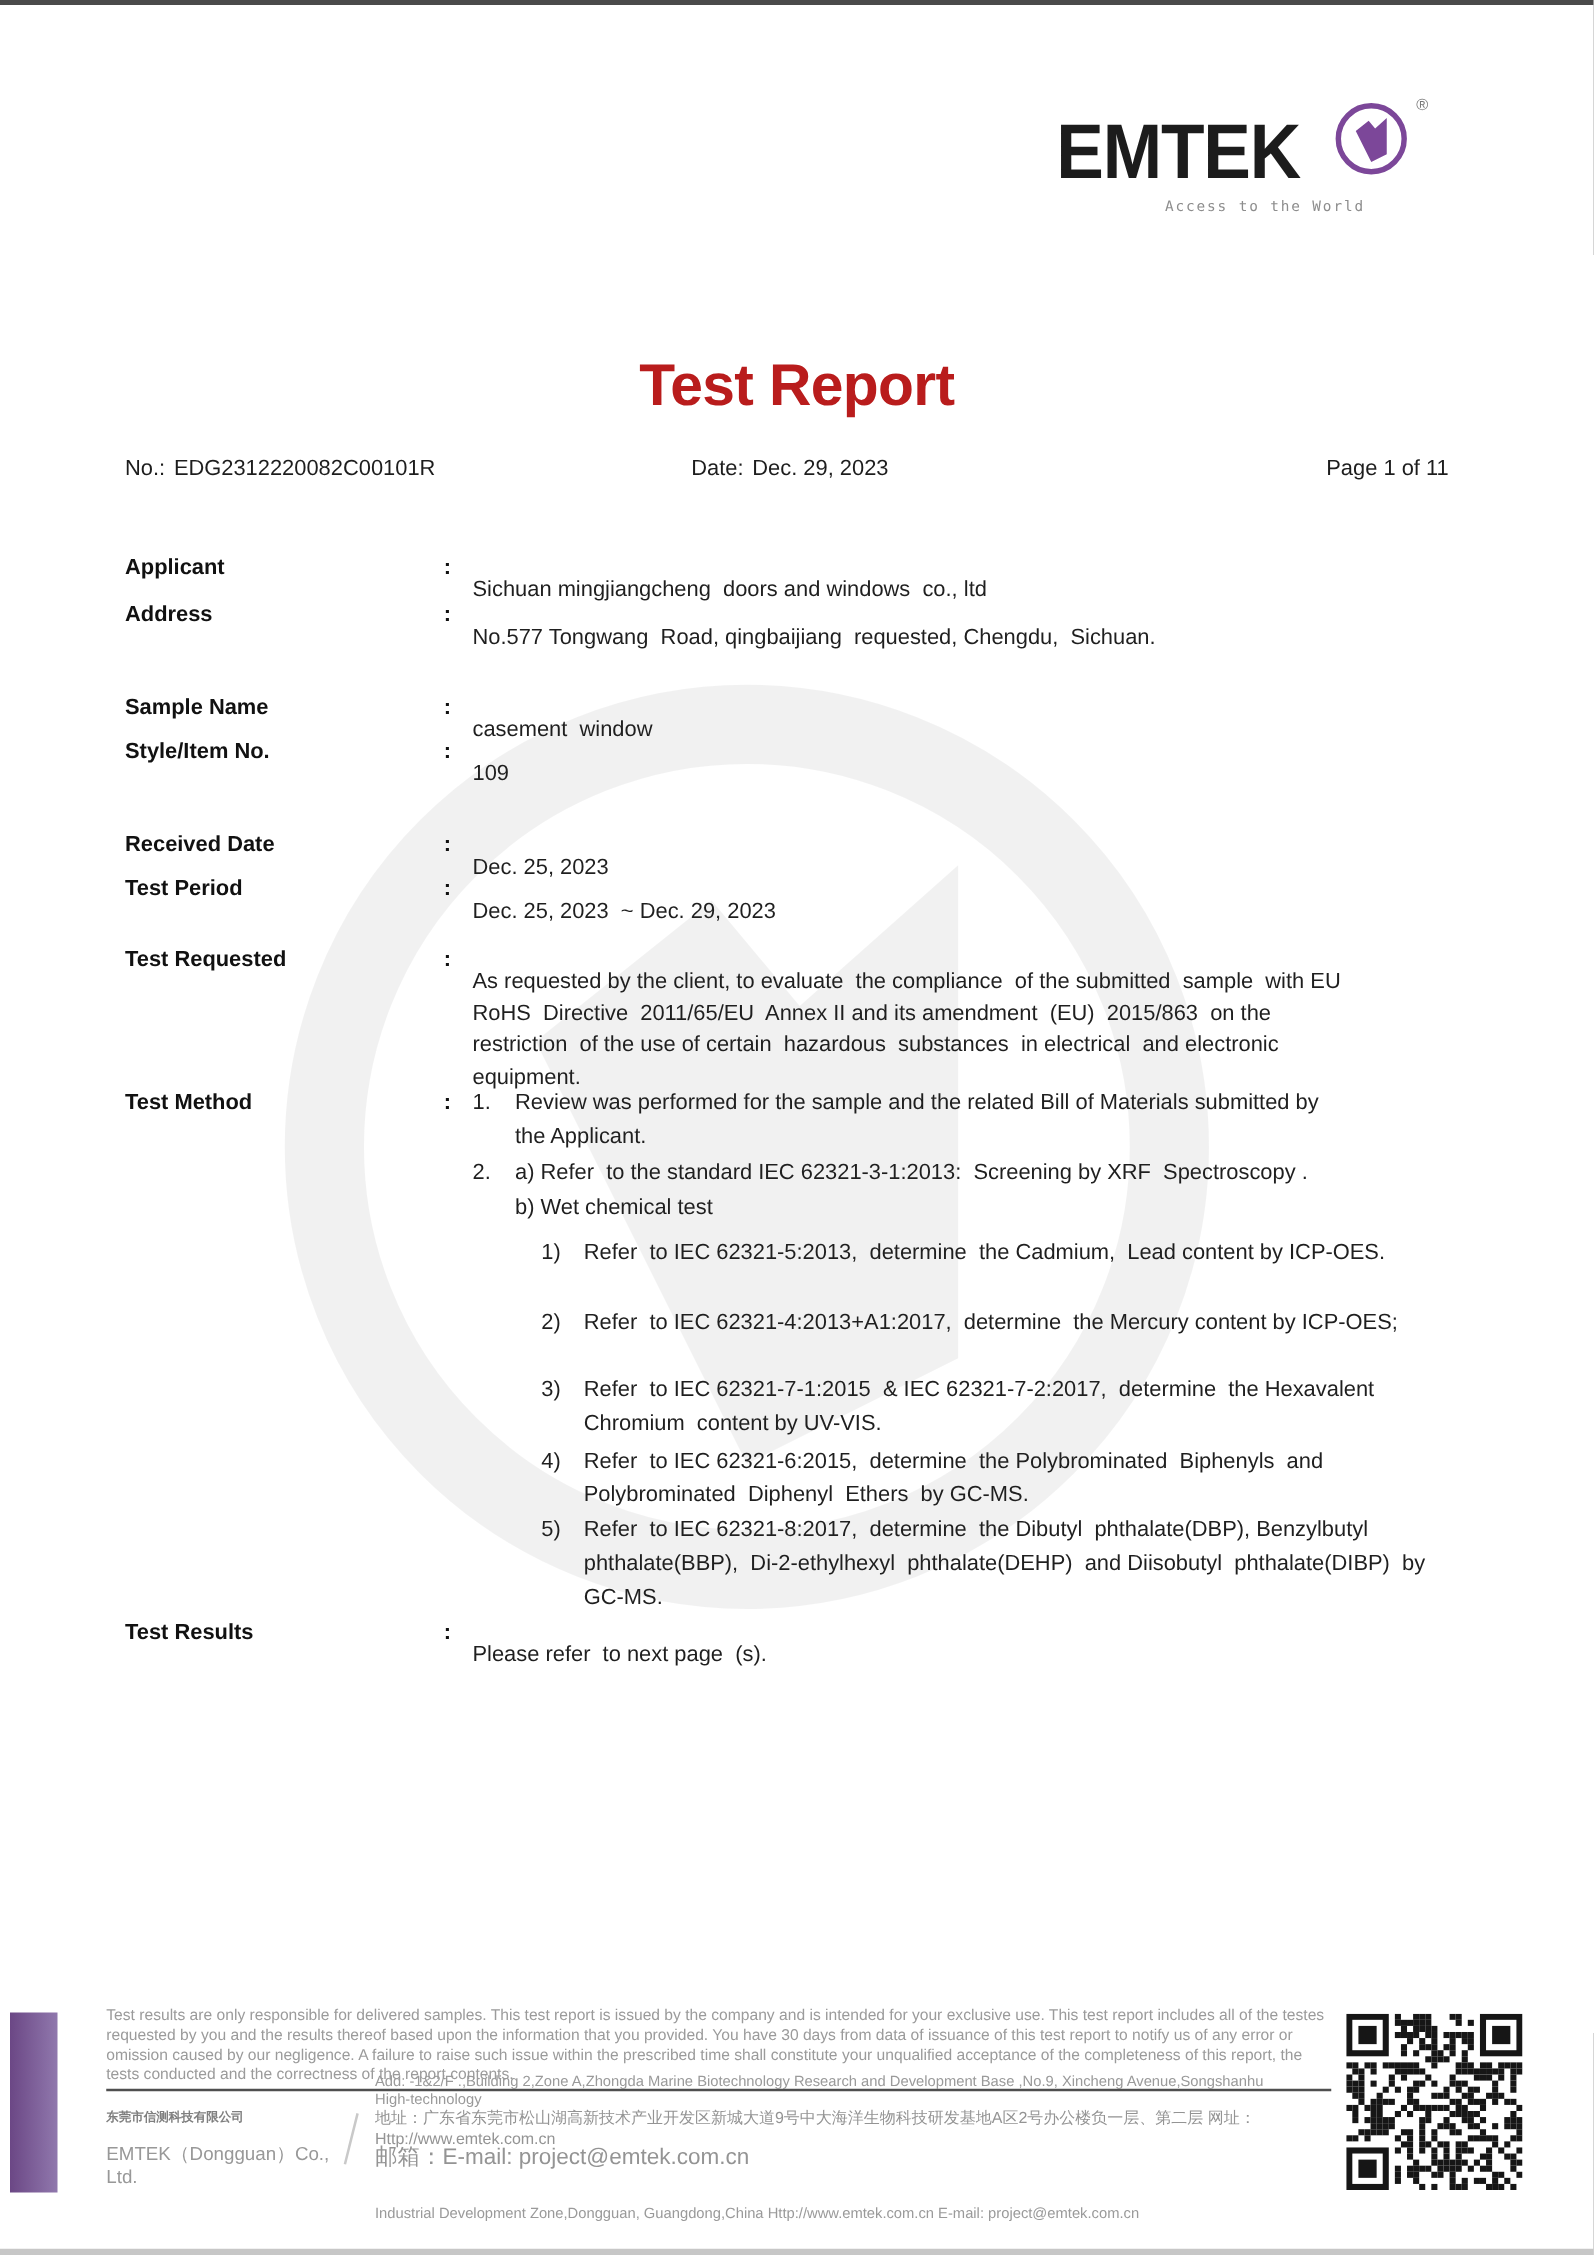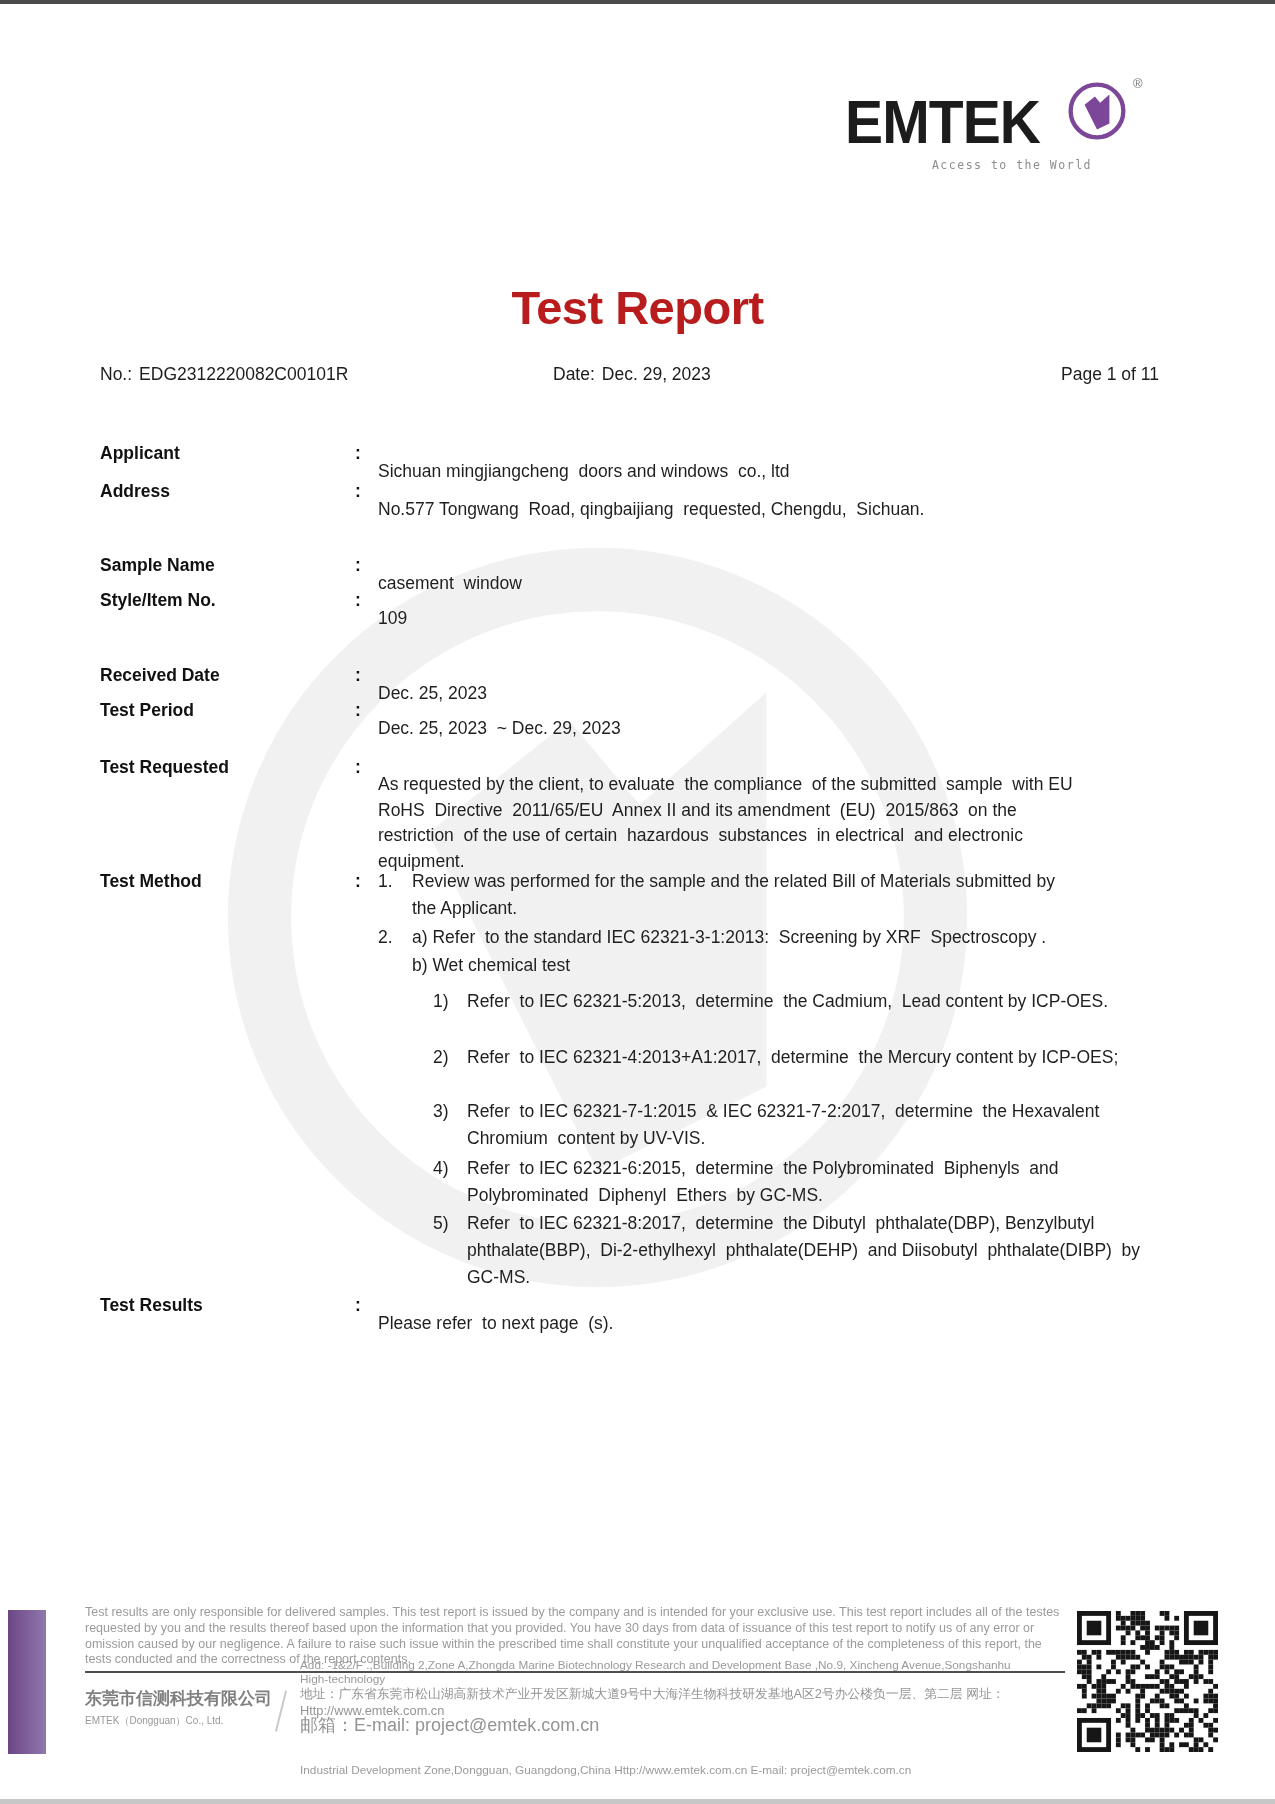--- a/index.html
+++ b/index.html
@@ -39,22 +39,22 @@
   .mitem .mno{width:34px;flex:none;}
   .mitem .mtext{width:662px;white-space:pre-wrap;}
   .sitem{position:absolute;left:433px;display:flex;font-size:17.5px;line-height:27px;color:#1f1f1f;}
   .sitem .sno{width:34px;flex:none;}
   .sitem .stext{width:690px;white-space:pre-wrap;}
 
   
   .footer-bar{position:absolute;left:8px;top:1610px;width:38px;height:144px;background:linear-gradient(90deg,#6b4785,#9078ad);}
   .disclaimer{position:absolute;left:85px;top:1605px;width:980px;font-size:12.5px;line-height:15.8px;color:#9b9b9b;}
   .footer-divider{position:absolute;left:85px;top:1671px;width:980px;height:2px;background:#4f4f4f;}
-  .company-cn{position:absolute;left:85px;top:1687px;width:190px;font-size:17px;font-weight:bold;color:#7f7f7f;}
-  .company-en{position:absolute;left:85px;top:1714px;width:200px;font-size:10px;color:#989898;}
+  .company-cn{position:absolute;left:85px;top:1687px;width:190px;font-size:10px;font-weight:bold;color:#7f7f7f;}
+  .company-en{position:absolute;left:85px;top:1714px;width:200px;font-size:15px;color:#989898;}
   .fslash{position:absolute;left:280px;top:1690px;width:1.5px;height:42px;background:#c9c9c9;transform:rotate(14deg);}
   .addr1{position:absolute;left:300px;top:1686px;width:720px;font-size:12.8px;color:#949494;}
   .addr2{position:absolute;left:300px;top:1713px;width:720px;font-size:18px;color:#949494;}
   .addr3{position:absolute;left:300px;top:1658px;width:720px;font-size:11.8px;color:#9a9a9a;}
   .addr4{position:absolute;left:300px;top:1763px;width:720px;font-size:11.8px;color:#9a9a9a;}
   .qr{position:absolute;left:1077px;top:1611px;width:141px;height:141px;background:#fff;}
 </style>
 </head>
 <body>
 

